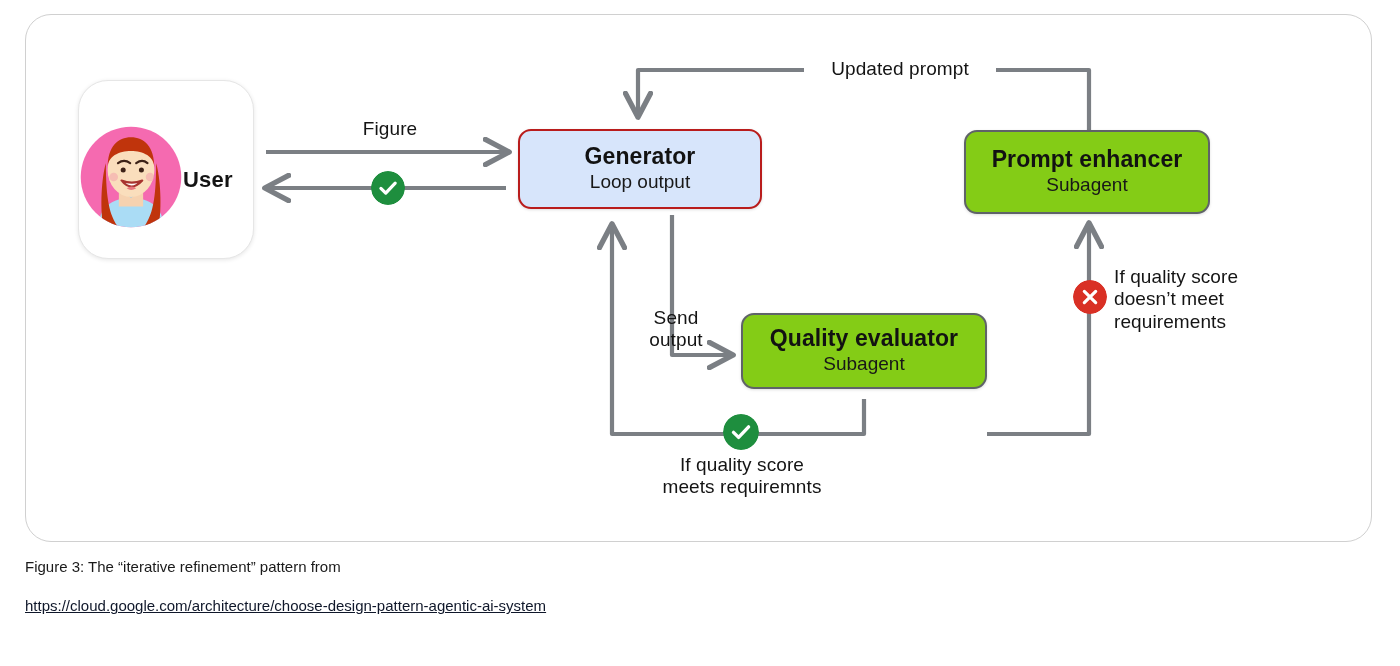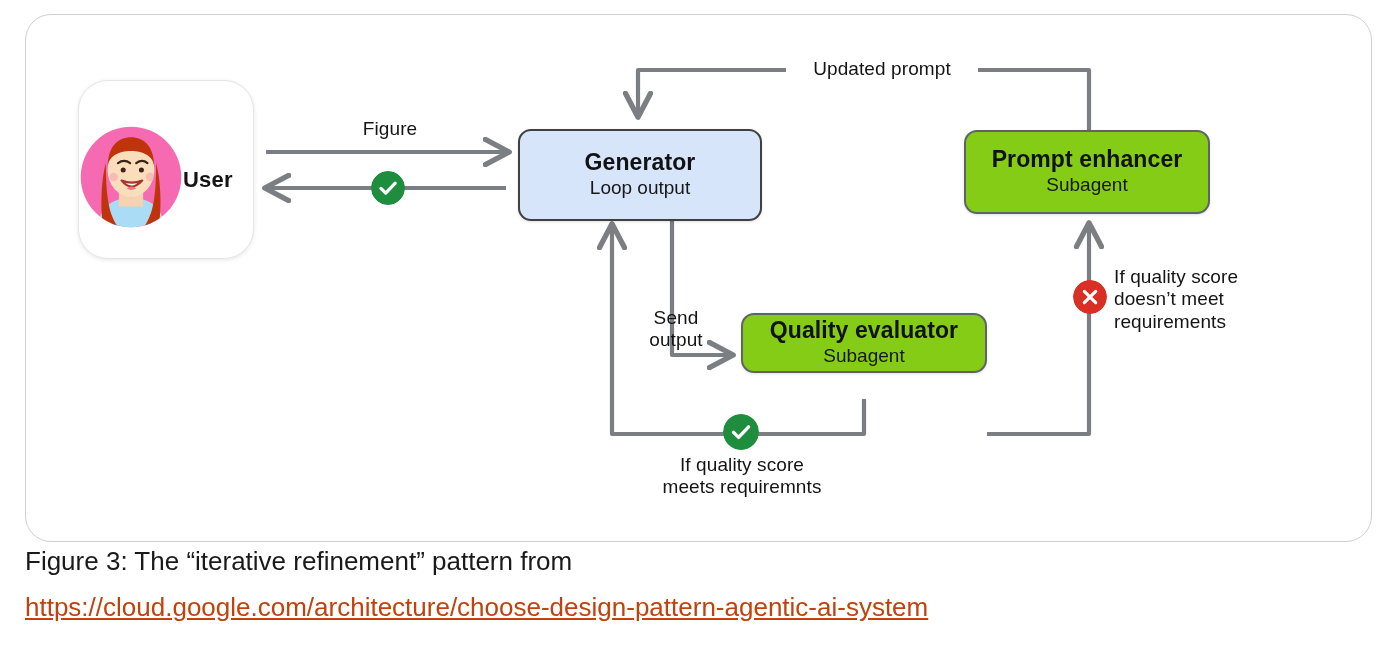--- a/index.html
+++ b/index.html
@@ -52,59 +52,59 @@
     align-items:center;justify-content:center;
     border-radius:13px;
     background:#84cc16;
     border:2px solid #5f6368;
     box-shadow:0 1px 3px rgba(0,0,0,.13);
   }
   .node .t1{font-size:23px;font-weight:700;color:#121212;line-height:1.12;letter-spacing:.1px;}
   .node .t2{font-size:19px;font-weight:400;color:#181818;line-height:1.2;margin-top:1px;}
 
   #node-generator{
-    left:518px;top:129px;width:244px;height:92px;
+    left:518px;top:129px;width:244px;height:80px;
     background:#d7e5fb;
-    border:2px solid #404040;
+    border:2px solid #b91c1c;
   }
   #node-enhancer{left:964px;top:130px;width:246px;height:84px;}
-  #node-evaluator{left:741px;top:313px;width:246px;height:60px;}
+  #node-evaluator{left:741px;top:313px;width:246px;height:76px;}
 
   
   .lbl{
     position:absolute;
     font-size:19px;color:#141414;line-height:1.18;
     text-align:center;white-space:pre-line;
     letter-spacing:.1px;
   }
   .lbl.left{text-align:left;}
   #lbl-prompt{left:312px;top:118px;width:156px;}
   #lbl-approve{left:264px;top:216px;width:246px;}
   #lbl-updated{
-    left:786px;top:58px;width:192px;
+    left:804px;top:58px;width:192px;
     background:#fff;padding:0 8px;box-sizing:border-box;
   }
   #lbl-send{left:628px;top:271px;width:96px;margin-top:36px;}
   #lbl-nomeet{left:1114px;top:266px;width:180px;}
   #lbl-meet{left:617px;top:454px;width:250px;}
 
   
   .badge{position:absolute;border-radius:50%;display:block;}
   #badge-approve{left:371px;top:171px;width:34px;height:34px;}
   #badge-meet{left:723px;top:414px;width:36px;height:36px;}
   #badge-fail{left:1073px;top:280px;width:34px;height:34px;}
 
   
   .caption{
-    position:absolute;left:25px;top:543px;width:1340px;
-    font-size:26px;line-height:1.42;color:#1a1a1a;
+    position:absolute;left:25px;top:556px;width:1340px;
+    font-size:15px;line-height:1.42;color:#1a1a1a;
   }
   .caption .url{
-    color:#c2410c;
-    display:inline-block;margin-top:9px;
+    color:#0f172a;
+    display:inline-block;margin-top:18px;
   }
 </style>
 </head>
 <body>
 
 <div id="root">
 
   <div class="card"></div>
 
   <svg class="diagram" viewBox="0 0 1400 560" xmlns="http://www.w3.org/2000/svg">

